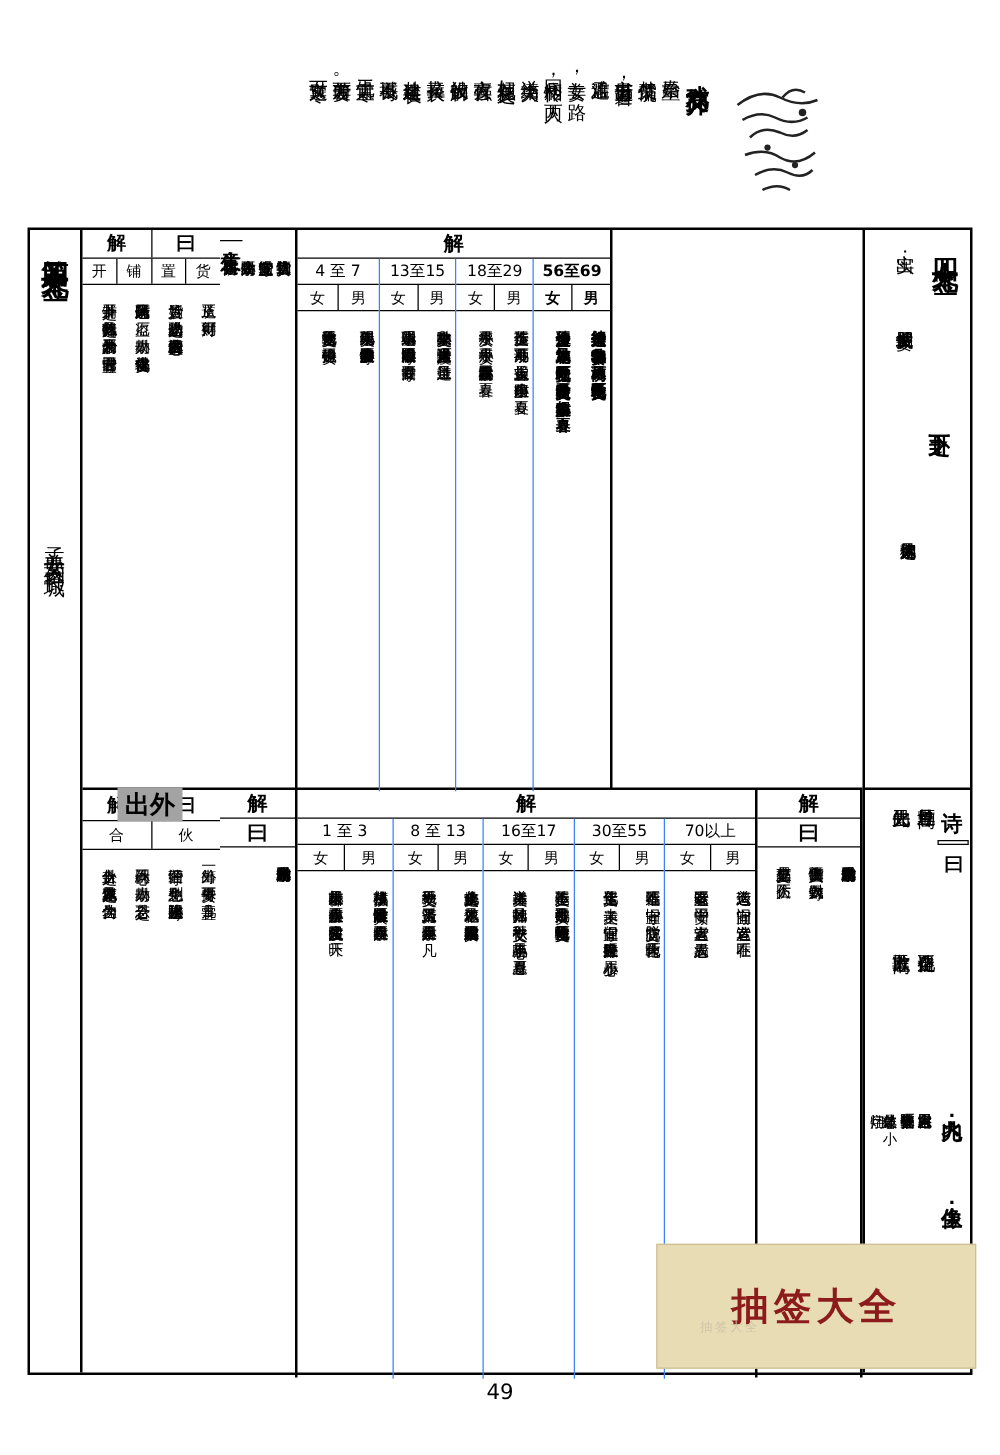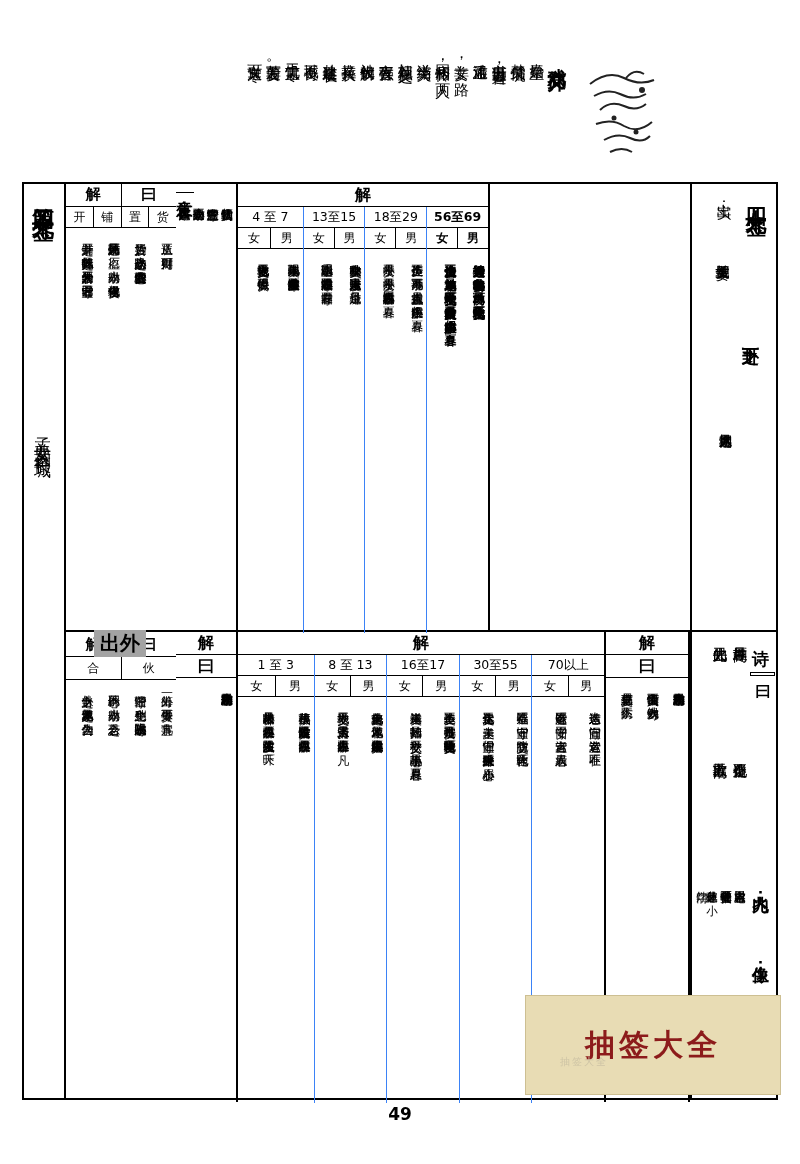--- a/index.html
+++ b/index.html
@@ -38,21 +38,21 @@
   .agebar{display:flex;flex-direction:row-reverse;}
   .agecell{border-left:1px solid #3b82f6;box-sizing:border-box;}
   .agecell:last-child{border-left:none;}
   .agehdr{text-align:center;font-size:12.5px;height:20px;line-height:20px;border-bottom:1px solid #000;}
   .mfrow{display:flex;flex-direction:row-reverse;height:20px;border-bottom:1px solid #000;}
   .mfrow span{flex:1;text-align:center;font-size:12px;line-height:20px;}
   .mfrow span:first-child{border-left:1px solid #000;}
   .body{display:flex;flex-direction:row-reverse;padding:6px 2px 2px 2px;}
   .body .c{writing-mode:vertical-rl;text-orientation:upright;font-size:12px;line-height:1.18;flex:1;text-align:left;white-space:pre-line;}
 
-  .pnum{position:absolute;left:0;right:0;top:1104px;text-align:center;font-size:17px;font-weight:bold;}
+  .pnum{position:absolute;left:0;right:0;top:1104px;text-align:center;font-size:17px;}
 
   .badge{position:absolute;left:525px;top:995px;width:254px;height:98px;background:#e8dcb4;border:1px solid #cdbf92;display:flex;align-items:center;justify-content:center;}
   .badge .t{font-size:30px;font-weight:bold;color:#8c1b1b;letter-spacing:4px;}
 
   .ghost{position:absolute;left:560px;top:1055px;font-size:10px;color:#cfc5a6;letter-spacing:2px;}
 </style>
 </head>
 <body>
 
 <div class="page">

